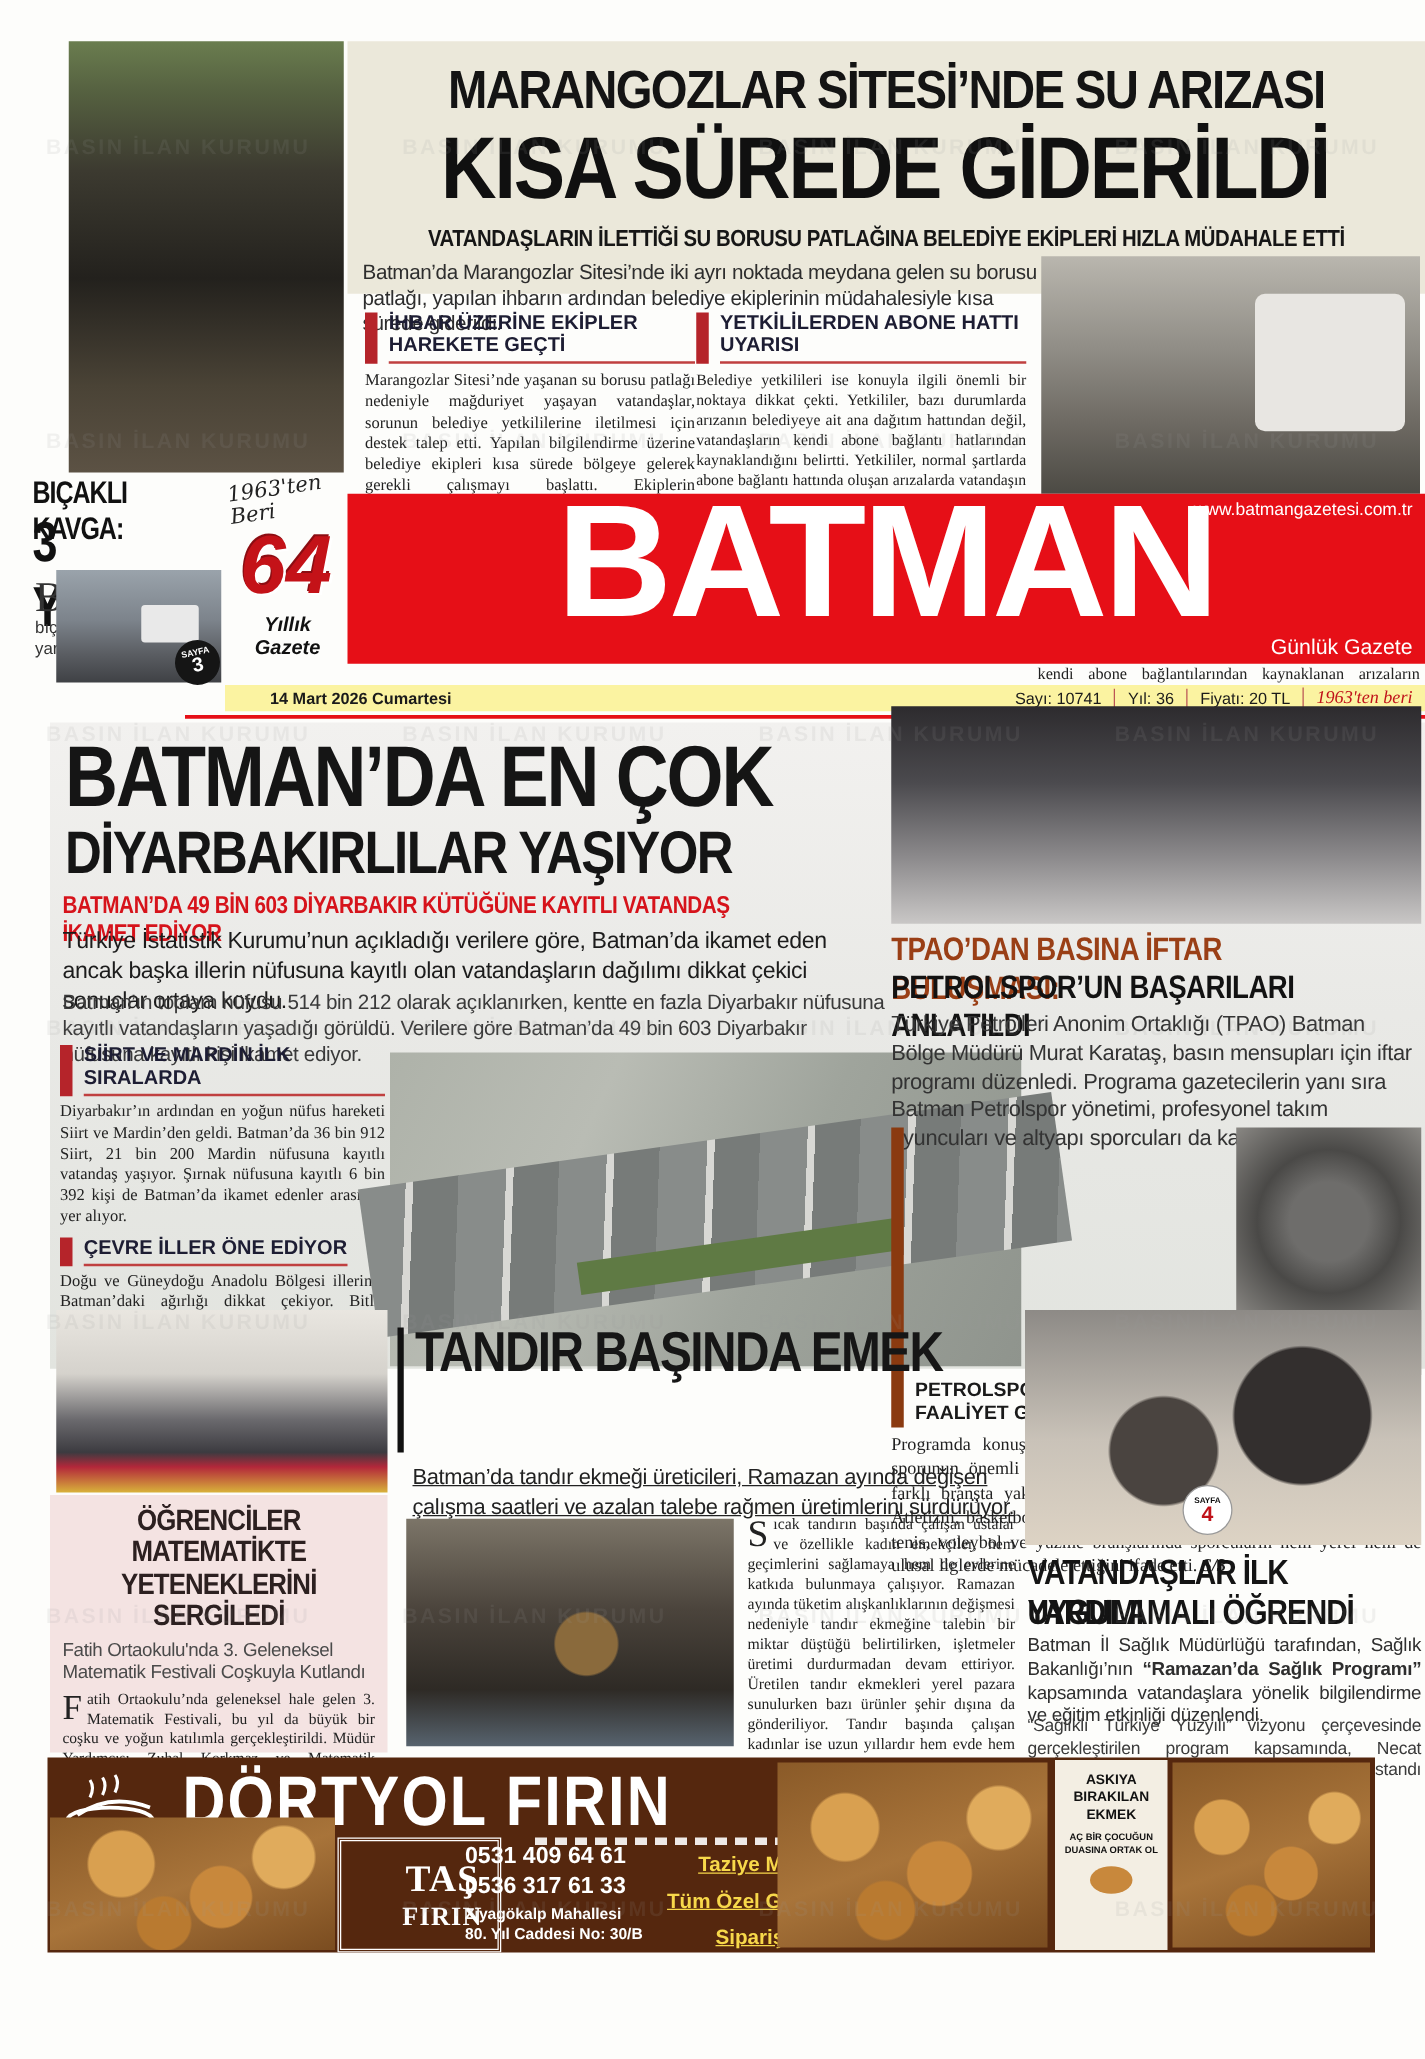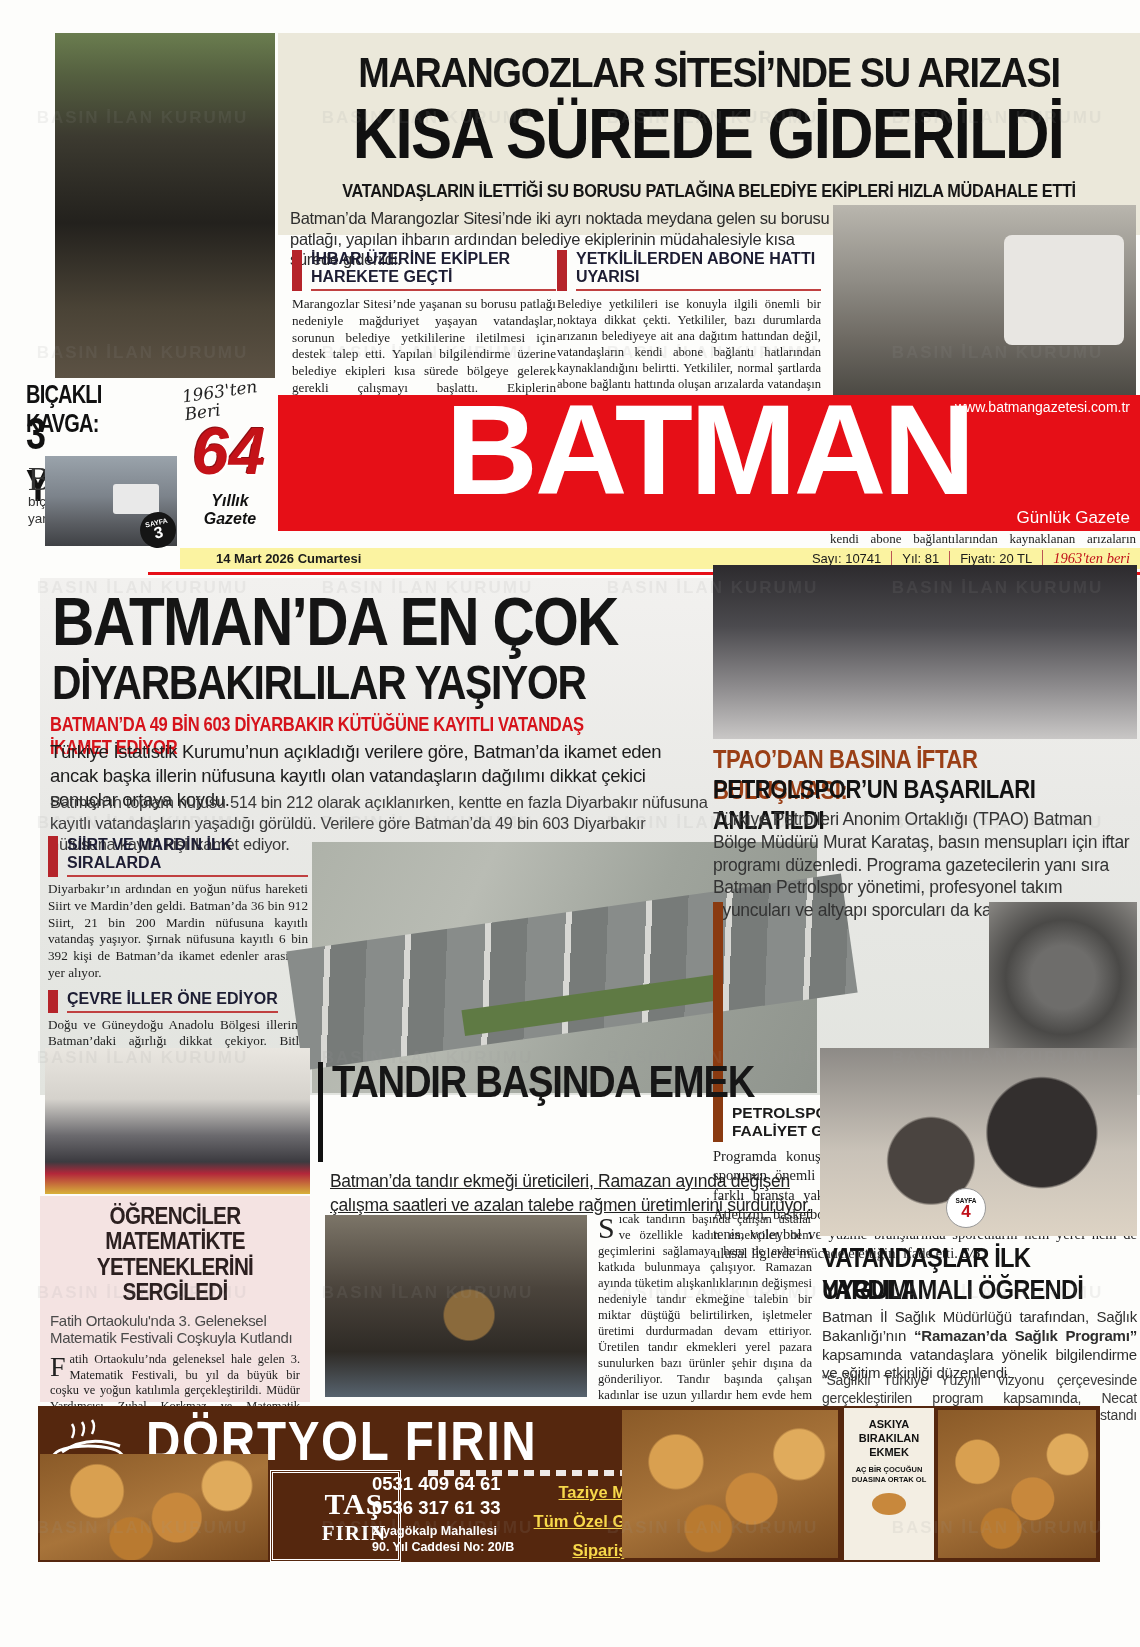--- a/index.html
+++ b/index.html
@@ -235,21 +235,21 @@
   <div class="abs mh-red">
     <div class="mh-web">www.batmangazetesi.com.tr</div>
     <div class="mh-title">BATMAN</div>
     <div class="mh-daily">Günlük Gazete</div>
   </div>
 
   <div class="abs datebar">
     <span class="d">14 Mart 2026 Cumartesi</span>
     <span class="grp">
       <span>Sayı: 10741</span>
-      <span>Yıl: 81</span>
+      <span>Yıl: 36</span>
       <span>Fiyatı: 20 TL</span>
       <span class="since">1963'ten beri</span>
     </span>
   </div>
   <div class="abs redrule"></div>
 
   <div class="abs main-bg"></div>
   <div class="abs ph-group photo"></div>
 
   <div class="abs m-h1">
@@ -350,21 +350,21 @@
     <div class="ad-bread-left ph-bread"></div>
     <div class="ad-tas">
       <span class="t1">TAŞ</span>
       <span class="t2">FIRIN</span>
     </div>
     <div class="ad-contact">
       <div class="ph">0531 409 64 61</div>
       <div class="ph">0536 317 61 33</div>
       <div class="addr">
         <div>Ziyagökalp Mahallesi</div>
-        <div>90. Yıl Caddesi No: 20/B</div>
+        <div>80. Yıl Caddesi No: 30/B</div>
       </div>
     </div>
     <div class="ad-yellow">
       <div>Taziye Mevlüt ve</div>
       <div>Tüm Özel Günlerinizde</div>
       <div>Sipariş Alınır</div>
     </div>
     <div class="ad-photoA ph-bread"></div>
     <div class="ad-card">
       <div class="c1">ASKIYA BIRAKILAN EKMEK</div>

